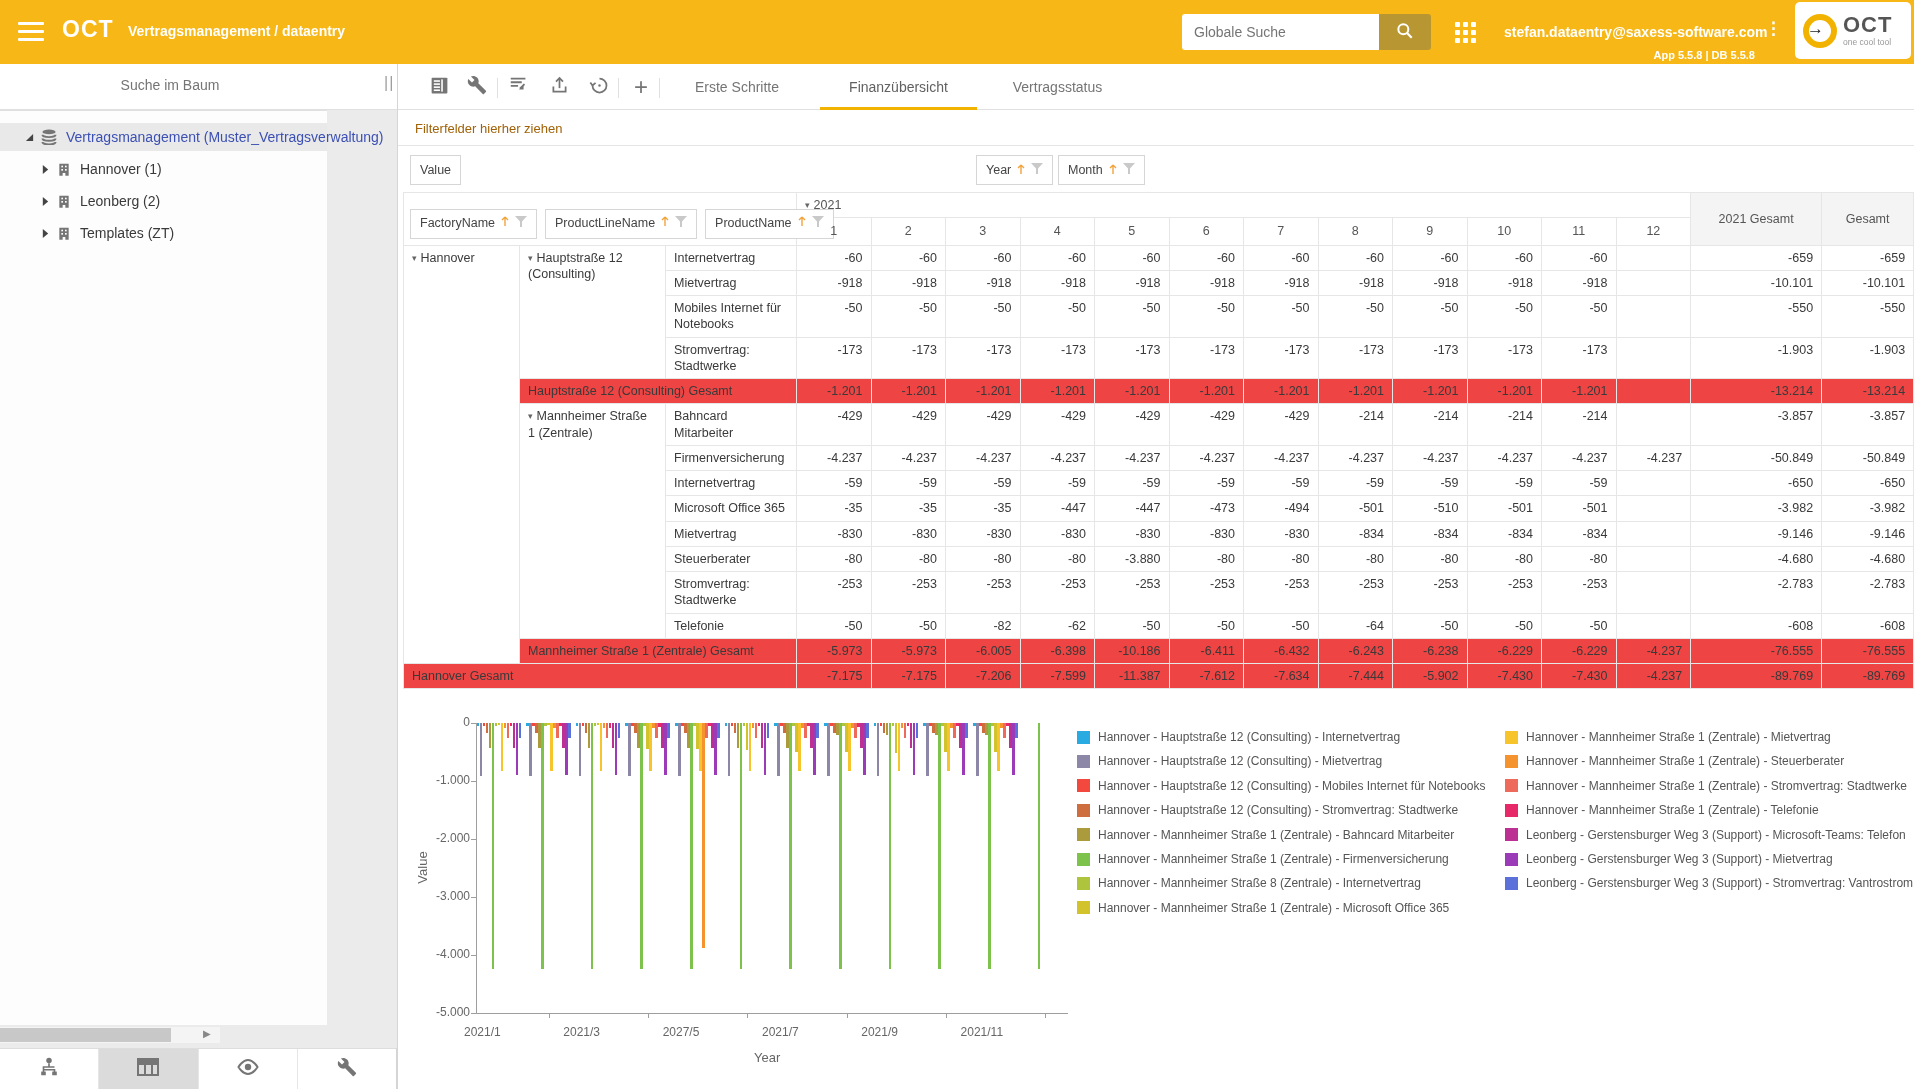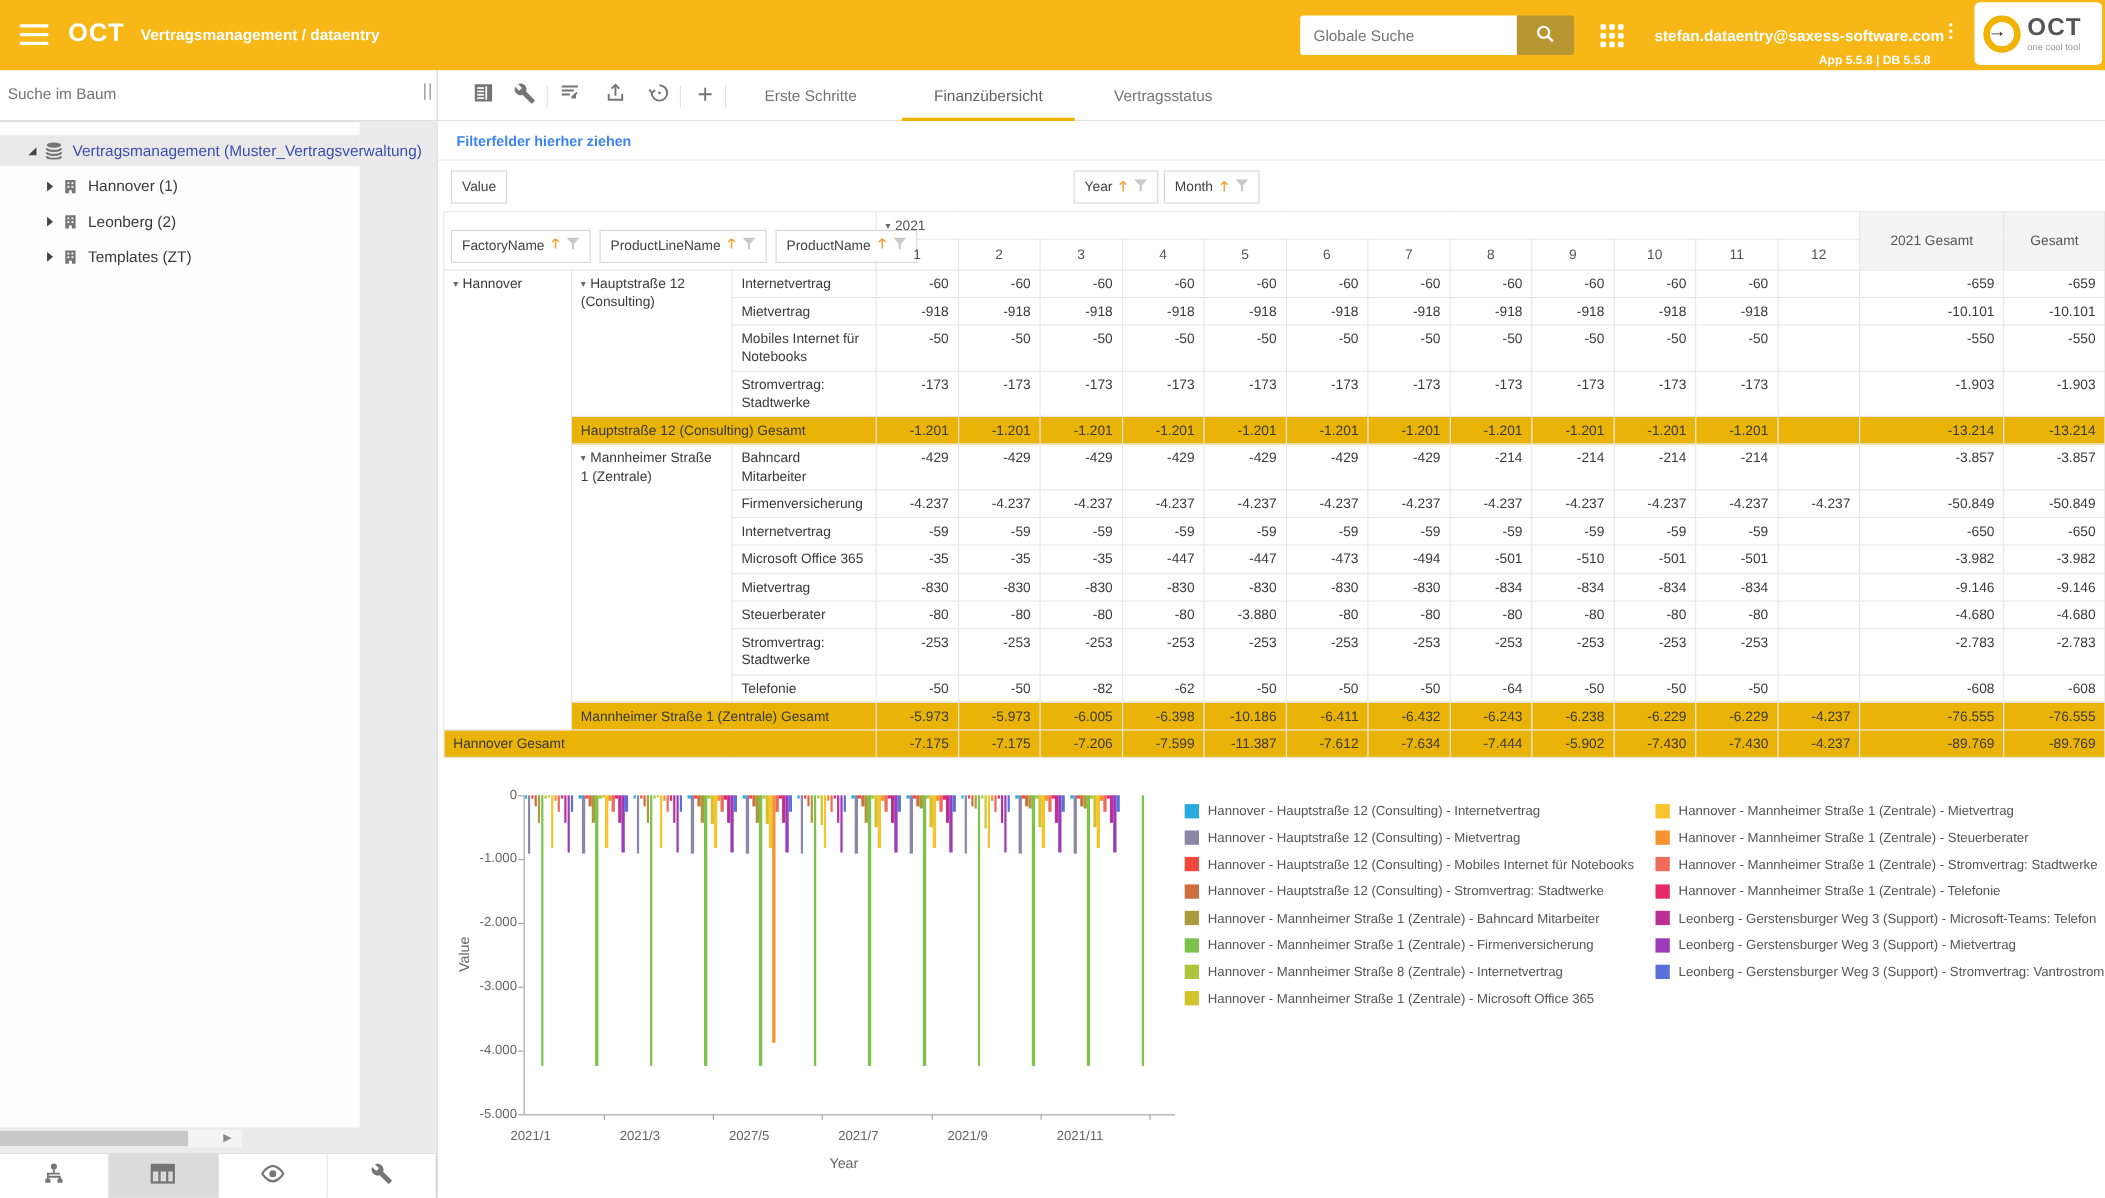--- a/index.html
+++ b/index.html
@@ -20,21 +20,21 @@
   .userdots{left:1765px;top:20px;color:#fff;font-size:17px;font-weight:bold;cursor:pointer;line-height:1.1;}
   .version{left:1555px;top:49px;width:200px;text-align:right;color:#fff;font-size:11px;font-weight:bold;}
   .logobox{left:1795px;top:2px;width:116px;height:57px;background:#fff;border-radius:5px;display:flex;align-items:center;padding-left:8px;box-sizing:border-box;}
   .logoring{width:34px;height:34px;border:6px solid #F2B200;border-radius:50%;box-sizing:border-box;position:relative;flex:0 0 auto;}
   .logoring span{position:absolute;left:-2px;top:-1px;color:#222;font-size:17px;font-weight:bold;}
   .logotxt{margin-left:6px;line-height:1;}
   .logotxt .big{font-size:22px;font-weight:bold;color:#555;letter-spacing:1px;}
   .logotxt .small{font-size:8.5px;color:#999;margin-top:2px;}
   
   #row2{left:0;top:64px;width:1914px;height:46px;background:#fff;border-bottom:1px solid #E0E0E0;box-sizing:border-box;}
-  .treesearch{left:5px;top:76px;width:300px;border:none;outline:none;font-size:14px;color:#3b82f6;font-family:"Liberation Sans",sans-serif;}
+  .treesearch{left:18px;top:76px;width:300px;border:none;outline:none;font-size:14px;color:#3b82f6;font-family:"Liberation Sans",sans-serif;text-align:center;}
   .splitter{left:384px;top:74px;color:#9E9E9E;font-size:16px;cursor:col-resize;letter-spacing:1px;}
   .tbtn{top:72px;width:30px;height:30px;display:flex;align-items:center;justify-content:center;cursor:pointer;}
   .tsep{top:78px;width:1px;height:20px;background:#E0E0E0;}
   .tab{top:64px;height:45px;display:flex;align-items:center;justify-content:center;font-size:14px;color:#757575;cursor:pointer;}
   .tab.active{color:#616161;}
   .tabline{top:107px;height:3px;background:#F2B200;}
   
   #panel{left:0;top:110px;width:397px;height:979px;background:#EBEBEB;}
   #treebox{left:0;top:110px;width:327px;height:915px;background:#FDFDFD;border-top:1px solid #E0E0E0;box-sizing:border-box;}
   .treerow{display:flex;align-items:center;height:28px;cursor:pointer;font-size:14px;color:#3A3A3A;white-space:nowrap;}
@@ -44,30 +44,30 @@
   #hscroll{left:0;top:1027px;width:220px;height:16px;background:#F4F4F4;}
   #hscroll .thumb{position:absolute;left:0;top:1px;width:171px;height:14px;background:#C8C8C8;cursor:pointer;}
   #hscroll .harrow{position:absolute;left:203px;top:1px;color:#888;font-size:10px;cursor:pointer;}
   #panelfooter{left:0;top:1048px;width:397px;height:41px;background:#fff;border-top:1px solid #DDD;border-right:1px solid #D5D5D5;box-sizing:border-box;display:flex;}
   .pficon{flex:1;display:flex;align-items:center;justify-content:center;border-right:1px solid #E6E6E6;cursor:pointer;}
   .pficon:last-child{border-right:none;}
   .pficon.sel{background:#DBDBDB;}
   #vline{left:397px;top:64px;width:1px;height:1025px;background:#D5D5D5;}
   
   #filterrow{left:398px;top:110px;width:1516px;height:36px;background:#fff;border-bottom:1px solid #E5E5E5;box-sizing:border-box;}
-  .filterhint{left:415px;top:121px;font-size:13px;color:#3b82f6;font-weight:bold;}
+  .filterhint{left:415px;top:121px;font-size:13px;color:#a16207;}
   .chip{position:absolute;height:30px;background:#fff;border:1px solid #D6D6D6;display:inline-flex;align-items:center;gap:6px;padding:0 9px;font-size:12.5px;color:#444;cursor:pointer;box-sizing:border-box;}
   #pivotwrap{left:403px;top:192px;width:1511px;}
   table.pivot{border-collapse:collapse;table-layout:fixed;width:1511px;font-size:12.5px;color:#3A3A3A;}
   table.pivot th,table.pivot td{border:1px solid #E6E6E6;padding:4px 8px;vertical-align:top;text-align:left;font-weight:normal;box-sizing:border-box;line-height:1.3;}
   table.pivot th{color:#555;}
   table.pivot td.num,table.pivot th.month{text-align:right;}
   table.pivot th.month{text-align:center;padding:5px 4px;}
   table.pivot th.totcol{background:#F4F4F4;text-align:center;vertical-align:middle;}
-  table.pivot tr.trow td{background:#eab308;}
+  table.pivot tr.trow td{background:#ef4444;}
   table.pivot th.fieldscell{vertical-align:bottom;padding:6px;}
   .tri{color:#666;font-size:9px;margin-right:4px;vertical-align:1px;}
   .fieldchips{display:flex;gap:8px;}
   .fieldchips .chip{position:static;}
   
   .axisline{background:#9E9E9E;}
   .ytick{width:46px;text-align:right;font-size:12px;color:#666;}
   .xtick{width:70px;text-align:left;font-size:12px;color:#666;}
   .bar{position:absolute;width:2.6px;}
   .axtitle{font-size:13px;color:#666;}

